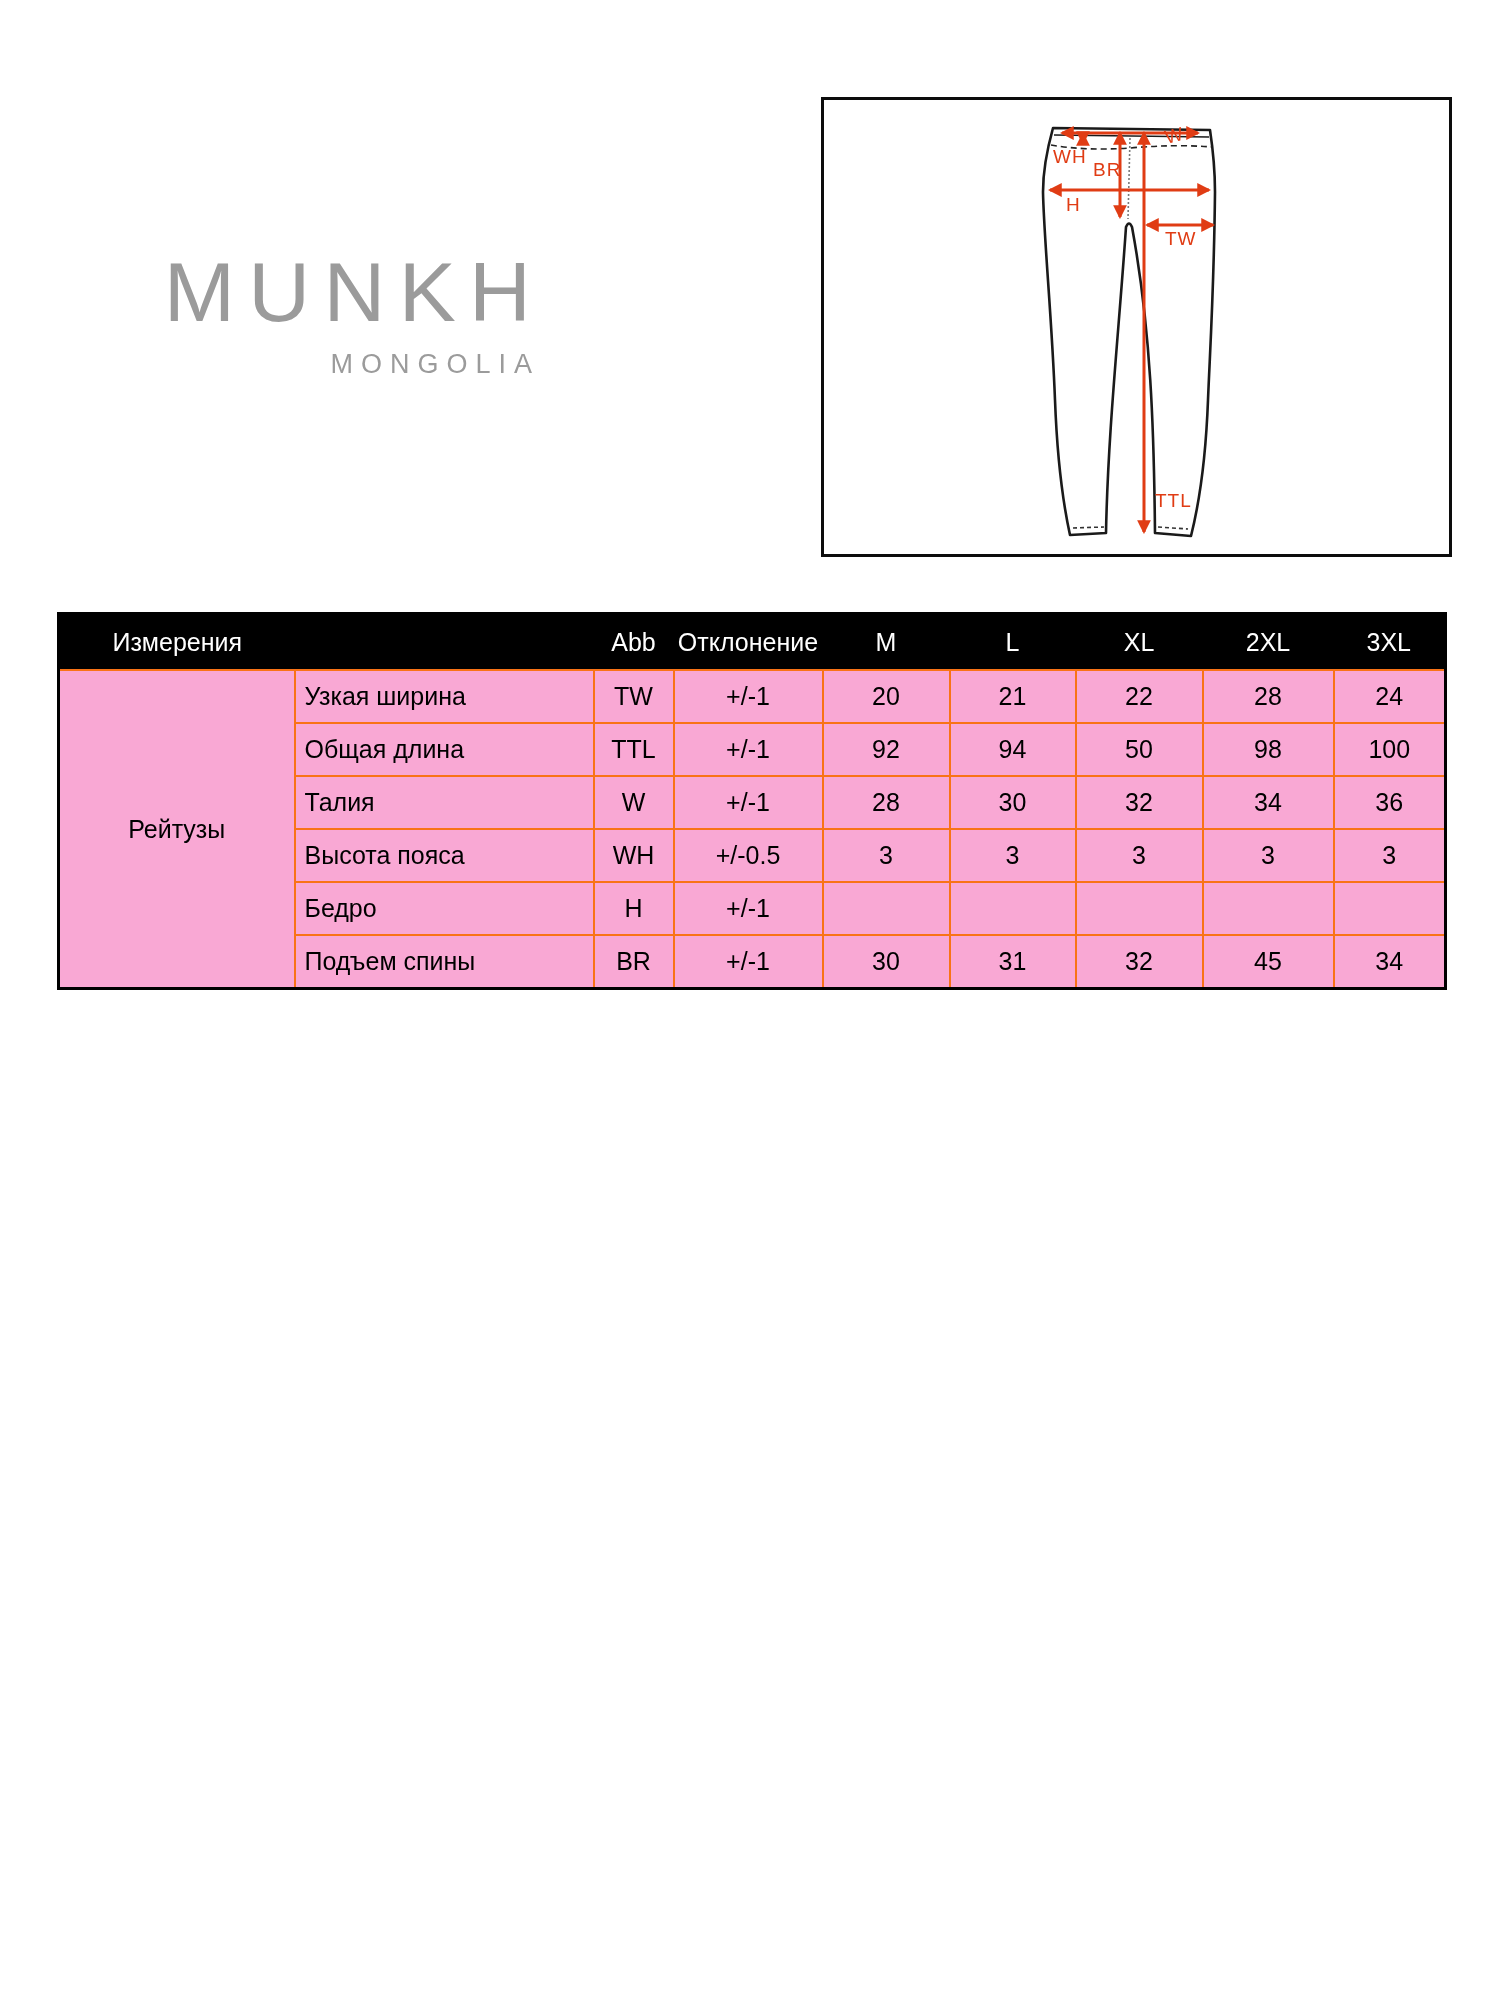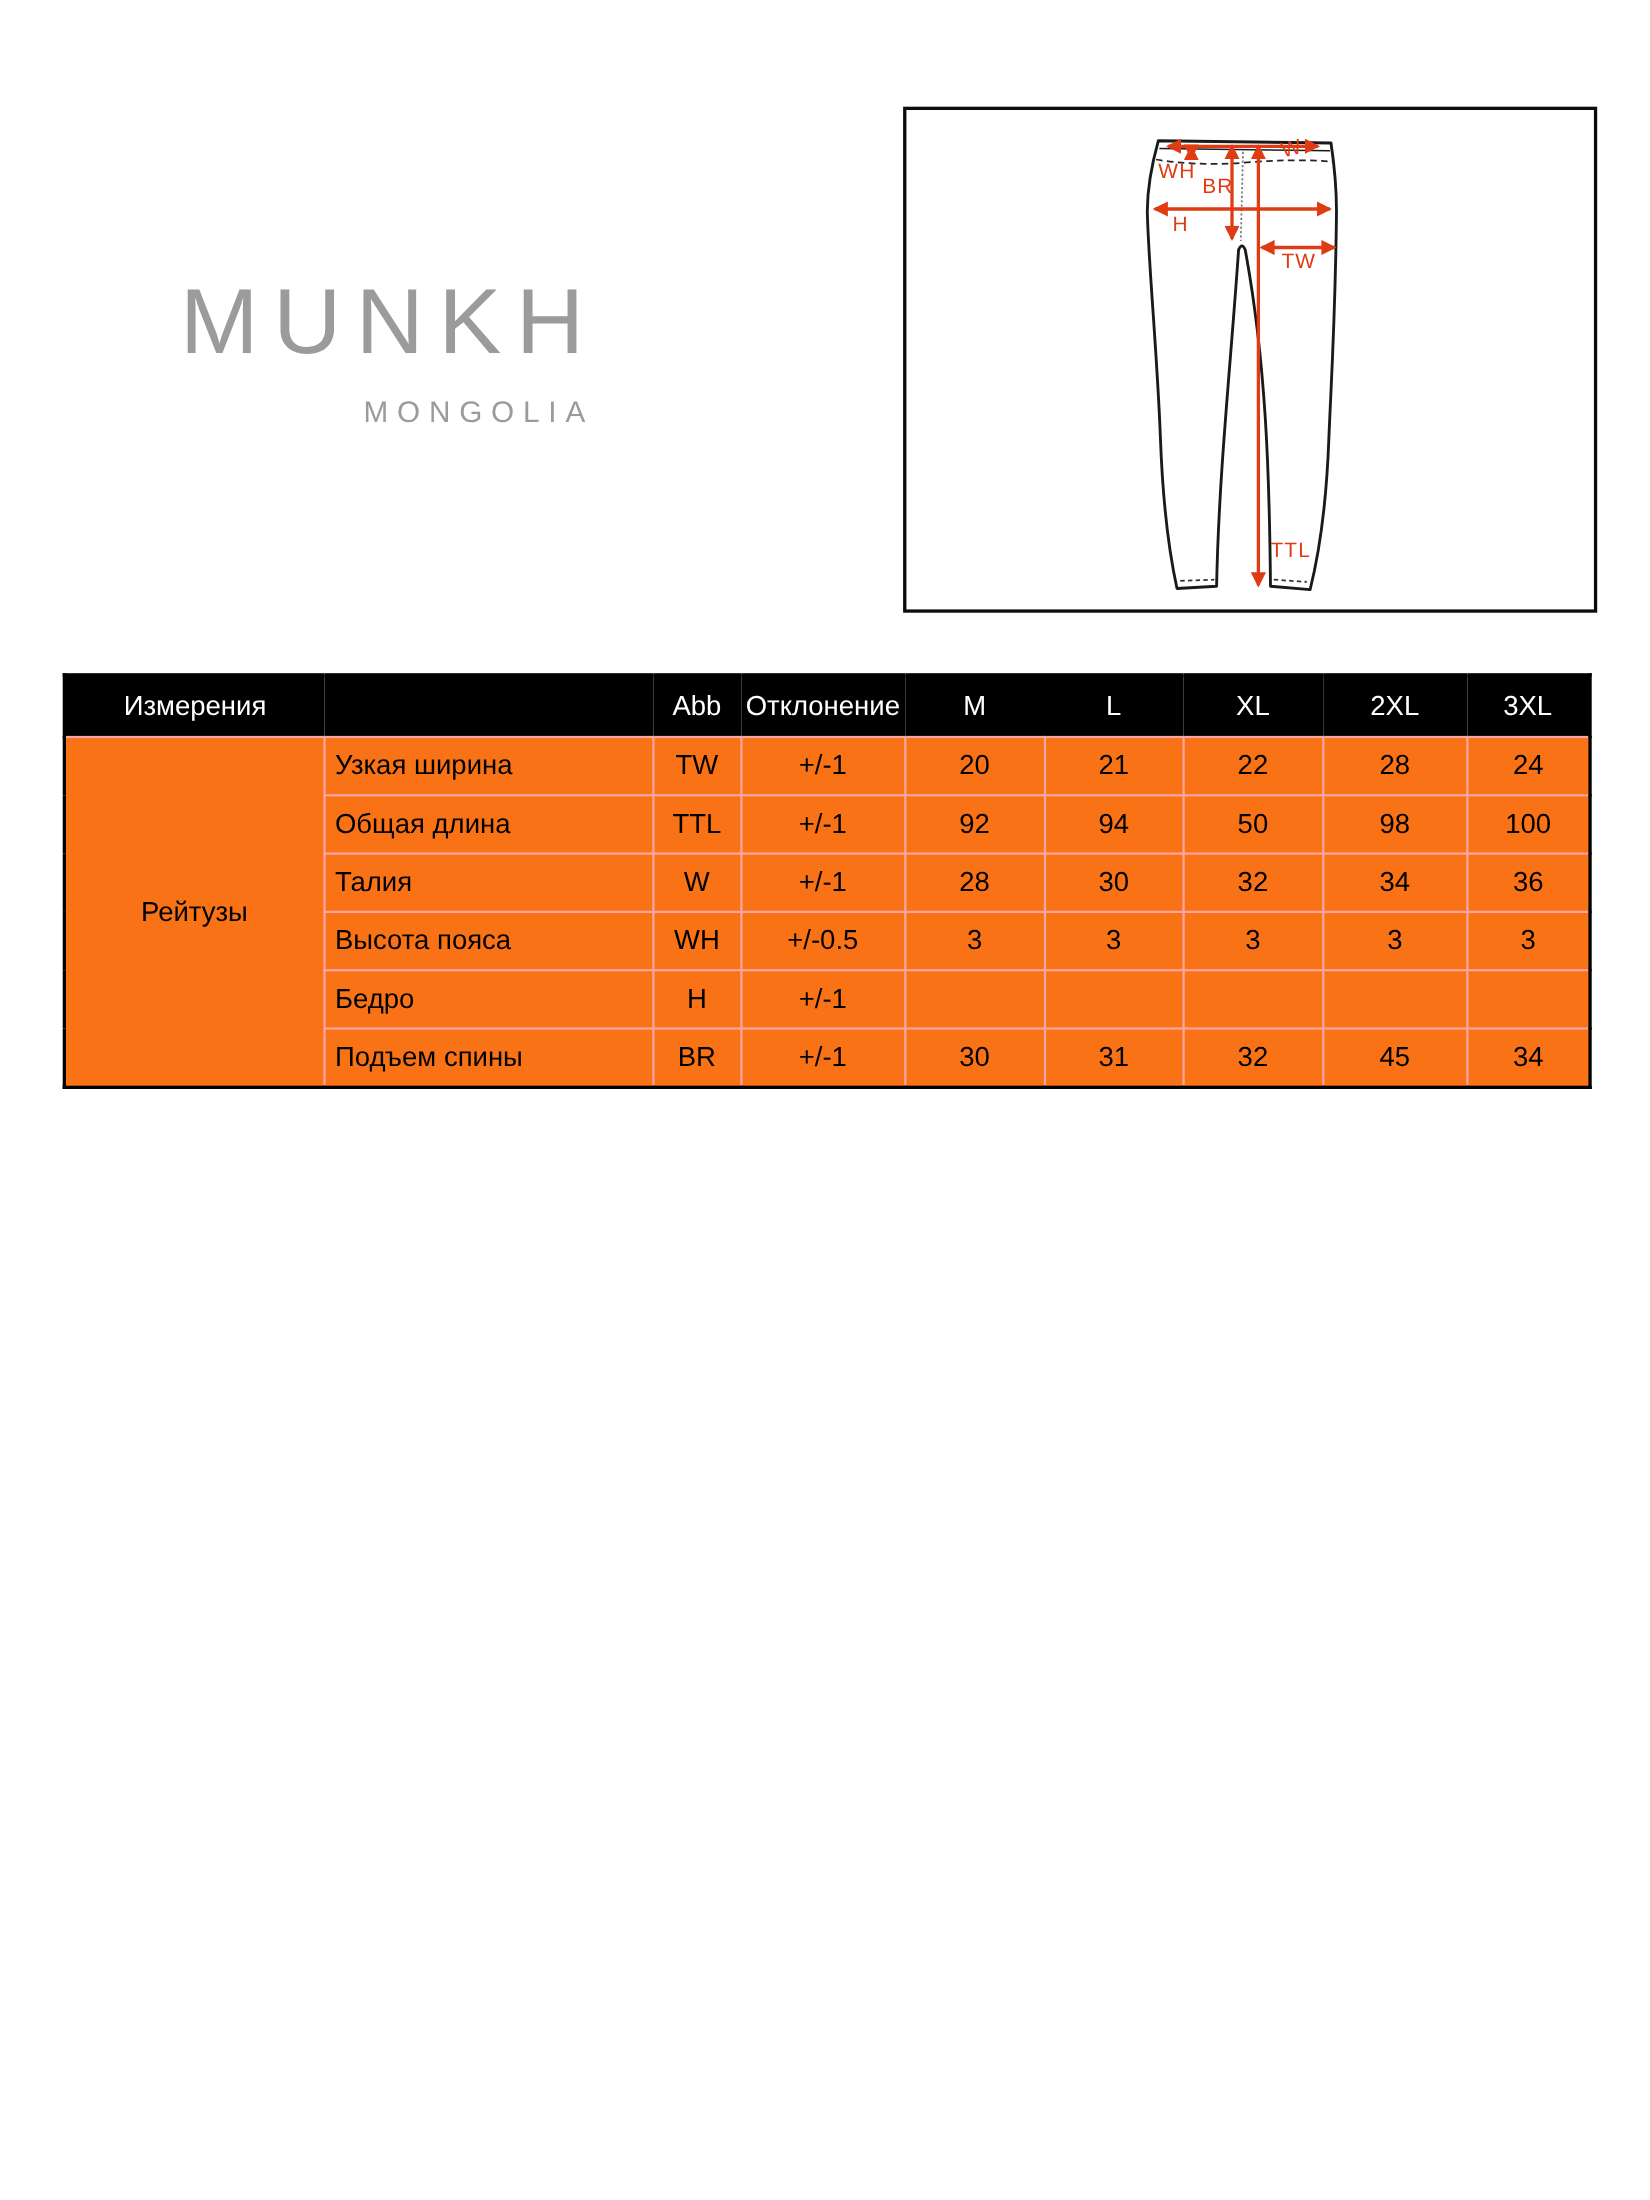--- a/index.html
+++ b/index.html
@@ -4,35 +4,35 @@
 <style>
   html,body{margin:0;padding:0;}
   body{
     width:1500px;height:2000px;background:#ffffff;position:relative;overflow:hidden;
     font-family:"Liberation Sans", sans-serif;color:#000;
   }
   
   .brand{position:absolute;left:120px;top:250px;width:420px;text-align:right;color:#9b9b9b;}
   .brand-name{font-size:84px;line-height:1;letter-spacing:13px;font-weight:400;
     transform:scale(1.02,1.0);white-space:nowrap;}
-  .brand-sub{font-size:27px;letter-spacing:8px;margin-top:26px;white-space:nowrap;}
+  .brand-sub{font-size:27px;letter-spacing:8px;margin-top:15px;white-space:nowrap;}
   
   .diagram-box{position:absolute;left:821px;top:97px;width:631px;height:460px;
     border:3px solid #0c0c0c;box-sizing:border-box;background:#fff;}
   .diagram-box svg{position:absolute;left:0;top:0;}
   .dlabel{position:absolute;color:#e03c14;font-size:19px;letter-spacing:1px;white-space:nowrap;}
   
   .size-table{position:absolute;left:57px;top:612px;width:1387px;
     border-collapse:collapse;table-layout:fixed;font-size:25px;}
   .size-table th{
     background:#000;color:#fff;font-weight:400;height:52px;border:0;
     text-align:center;vertical-align:middle;}
   .size-table td{
-    border:2px solid #fca5a5;height:51px;text-align:center;vertical-align:middle;
-    background:#f97316;padding:0;}
+    border:2px solid #f97316;height:51px;text-align:center;vertical-align:middle;
+    background:#f9a8d4;padding:0;}
   .size-table{border:3px solid #000;}
   .size-table td.name{text-align:left;padding-left:9px;}
   .size-table td.group{text-align:center;}
 </style>
 </head>
 <body>
 
 <div class="brand">
   <div class="brand-name">MUNKH</div>
   <div class="brand-sub">MONGOLIA</div>

